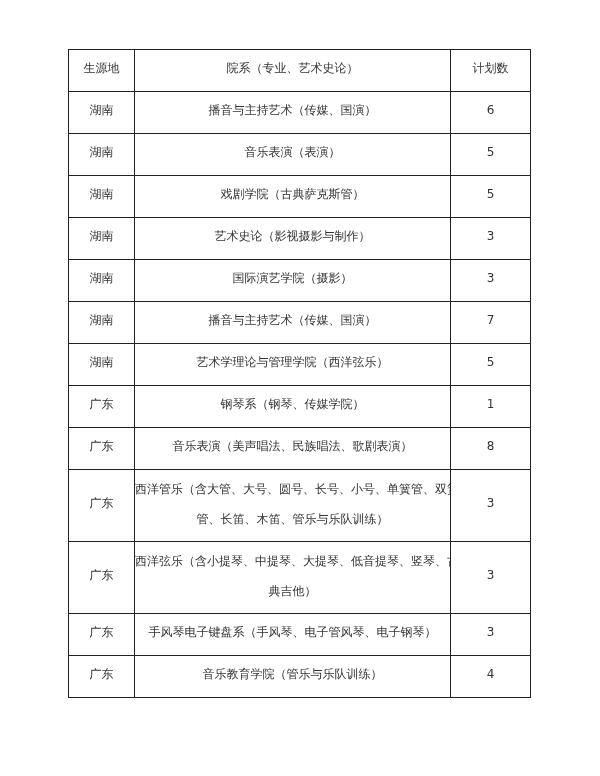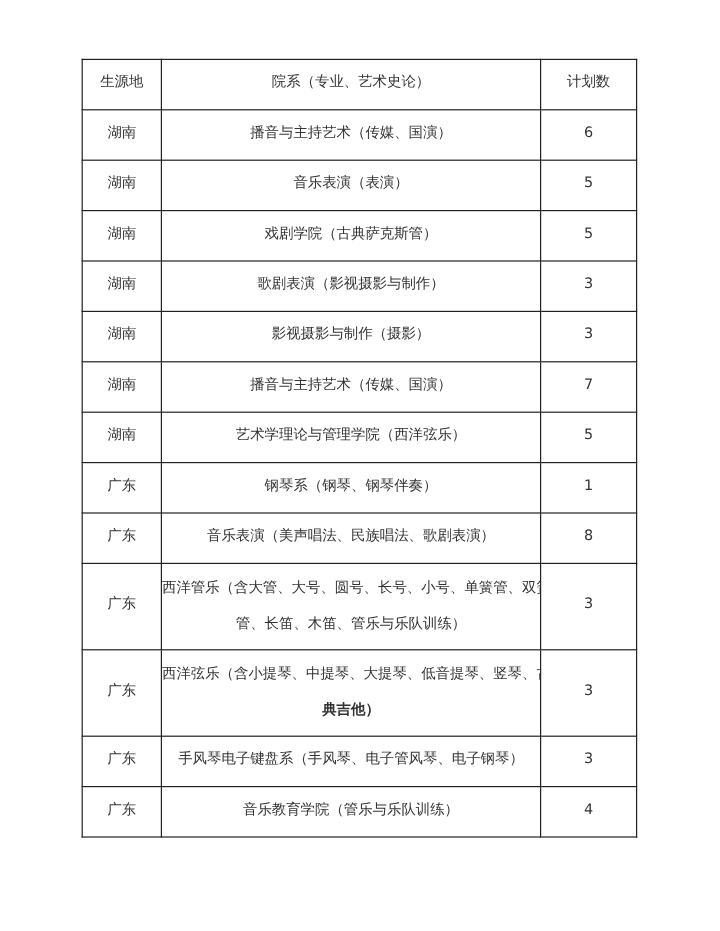--- a/index.html
+++ b/index.html
@@ -78,61 +78,61 @@
         <td>音乐表演（表演）</td>
         <td>5</td>
       </tr>
       <tr>
         <td>湖南</td>
         <td>戏剧学院（古典萨克斯管）</td>
         <td>5</td>
       </tr>
       <tr>
         <td>湖南</td>
-        <td>歌剧表演（影视摄影与制作）</td>
+        <td>艺术史论（影视摄影与制作）</td>
         <td>3</td>
       </tr>
       <tr>
         <td>湖南</td>
-        <td>影视摄影与制作（摄影）</td>
+        <td>国际演艺学院（摄影）</td>
         <td>3</td>
       </tr>
       <tr>
         <td>湖南</td>
         <td>播音与主持艺术（传媒、国演）</td>
         <td>7</td>
       </tr>
       <tr>
         <td>湖南</td>
         <td>艺术学理论与管理学院（西洋弦乐）</td>
         <td>5</td>
       </tr>
       <tr>
         <td>广东</td>
-        <td>钢琴系（钢琴、钢琴伴奏）</td>
+        <td>钢琴系（钢琴、传媒学院）</td>
         <td>1</td>
       </tr>
       <tr>
         <td>广东</td>
         <td>音乐表演（美声唱法、民族唱法、歌剧表演）</td>
         <td>8</td>
       </tr>
       <tr class="tall">
         <td>广东</td>
         <td class="wrap">
             <span style="display:block;white-space:nowrap;text-align:left;">西洋管乐（含大管、大号、圆号、长号、小号、单簧管、双簧</span>
             <span style="display:block;">管、长笛、木笛、管乐与乐队训练）</span>
           </td>
         <td>3</td>
       </tr>
       <tr class="tall">
         <td>广东</td>
         <td class="wrap">
             <span style="display:block;white-space:nowrap;text-align:left;">西洋弦乐（含小提琴、中提琴、大提琴、低音提琴、竖琴、古</span>
-            <span style="display:block;font-weight:bold;">典吉他）</span>
+            <span style="display:block;">典吉他）</span>
           </td>
         <td>3</td>
       </tr>
       <tr>
         <td>广东</td>
         <td>手风琴电子键盘系（手风琴、电子管风琴、电子钢琴）</td>
         <td>3</td>
       </tr>
       <tr>
         <td>广东</td>

